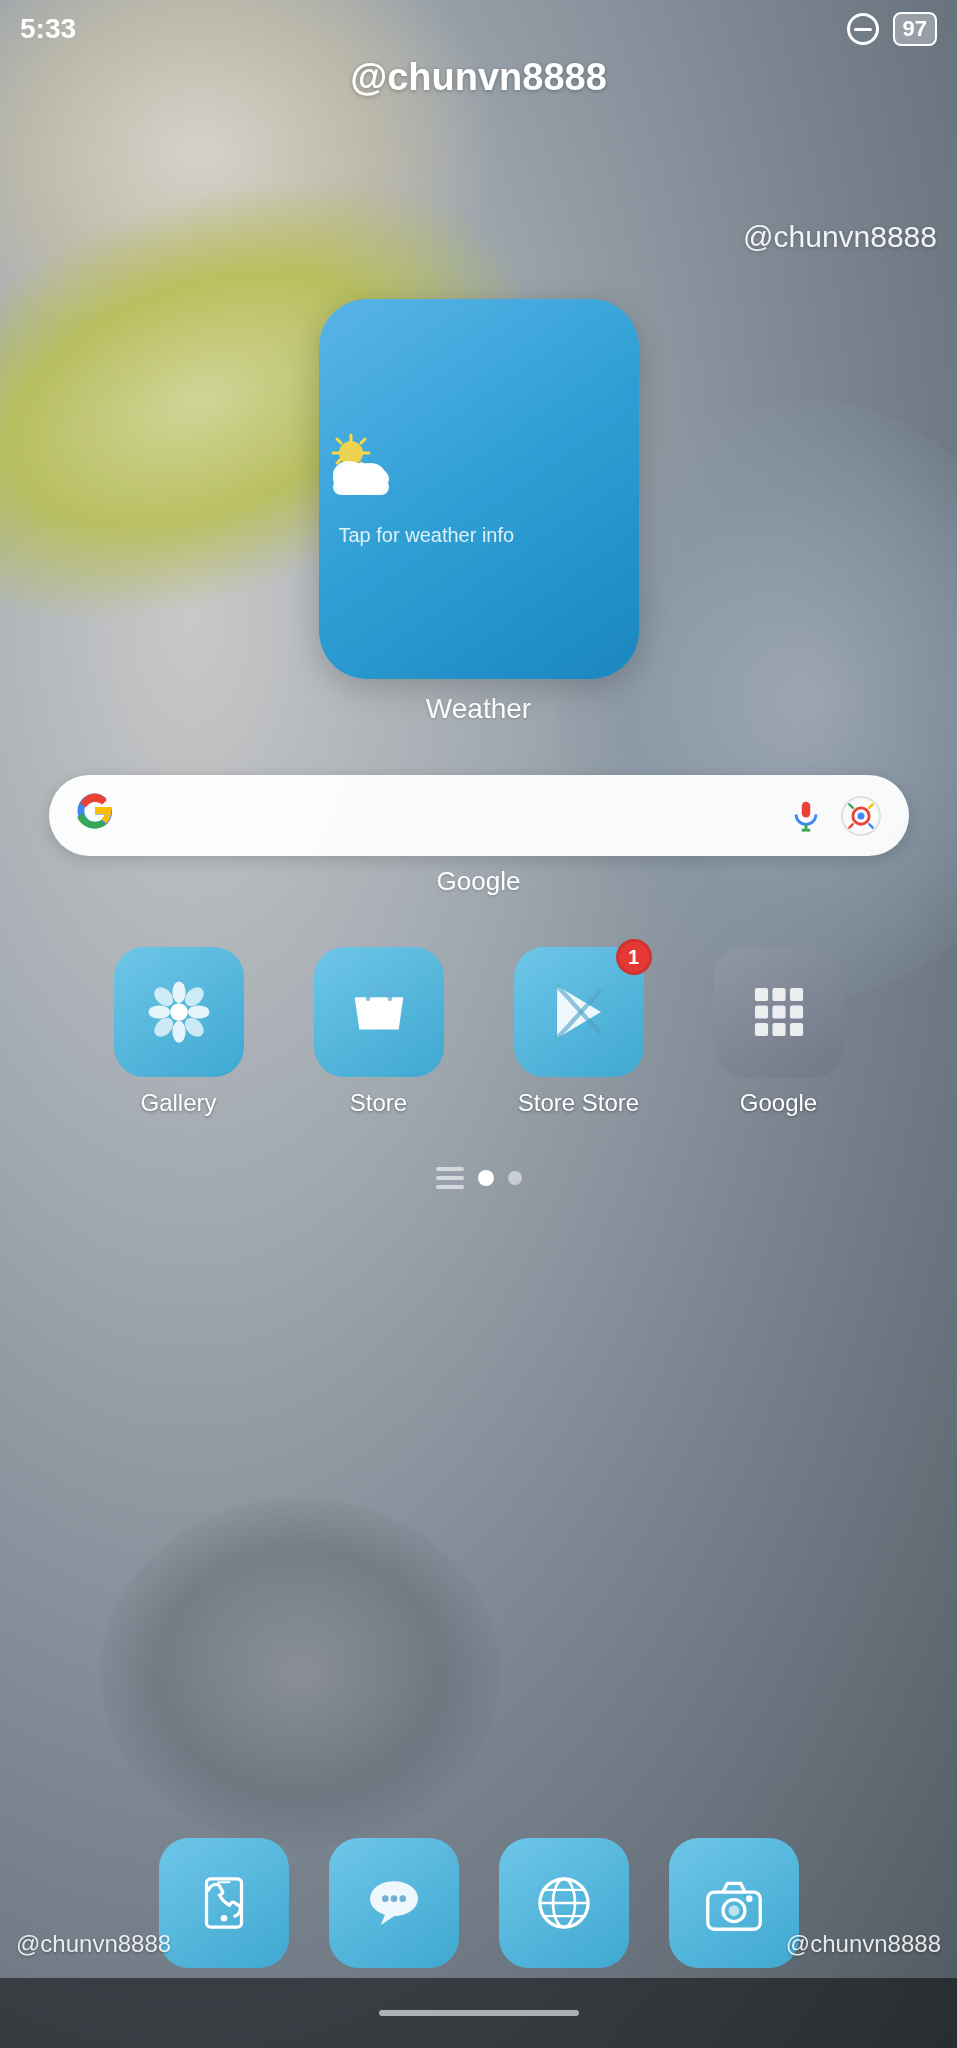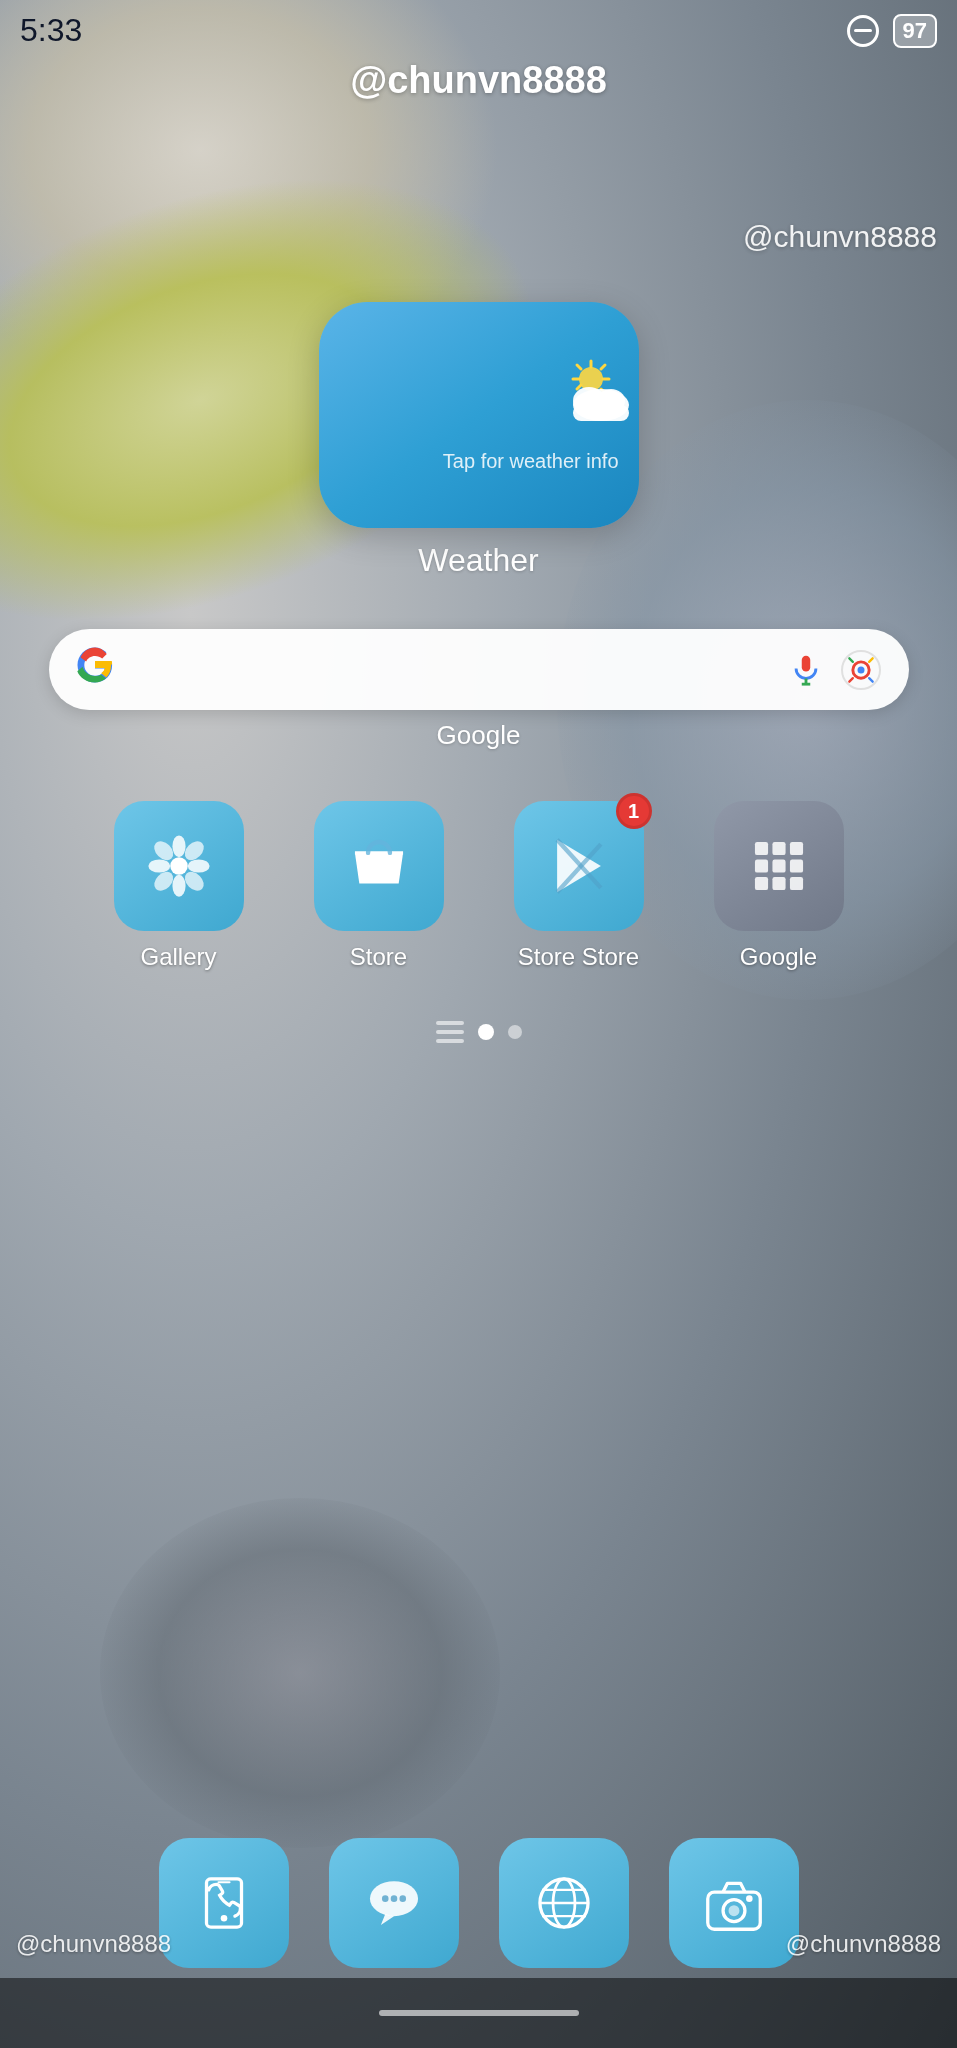--- a/index.html
+++ b/index.html
@@ -79,23 +79,23 @@
       align-items: center;
       padding: 12px 20px 6px;
       color: white;
       font-size: 28px;
       font-weight: 600;
       position: relative;
       z-index: 10;
     }
 
     #status-bar .time {
-      font-size: 32px;
-      font-weight: 400;
-      color: #0f172a;
+      font-size: 28px;
+      font-weight: 700;
+      color: #ffffff;
     }
 
     #status-bar .status-icons {
       display: flex;
       align-items: center;
       gap: 14px;
     }
 
     .no-entry-icon {
       width: 32px;
@@ -157,26 +157,26 @@
       display: flex;
       flex-direction: column;
       align-items: center;
       padding: 0 30px;
       position: relative;
     }
 
     
     #weather-widget {
       width: 320px;
-      height: 226px;
+      height: 380px;
       background: linear-gradient(145deg, #5ab4e8 0%, #2e9fd4 50%, #1a86bf 100%);
       border-radius: 48px;
       display: flex;
       flex-direction: column;
-      align-items: flex-end;
+      align-items: flex-start;
       justify-content: center;
       margin-top: 200px;
       box-shadow: 0 8px 32px rgba(0,0,0,0.2);
       position: relative;
       z-index: 5;
       cursor: pointer;
     }
 
     .weather-icon-container {
       font-size: 64px;
@@ -186,21 +186,21 @@
 
     .weather-tap-text {
       color: rgba(255,255,255,0.85);
       font-size: 20px;
       text-align: center;
       padding: 0 20px;
     }
 
     .weather-label {
       color: white;
-      font-size: 32px;
+      font-size: 28px;
       font-weight: 500;
       margin-top: 14px;
       text-shadow: 0 1px 3px rgba(0,0,0,0.2);
     }
 
     
     #google-search {
       width: 860px;
       background: rgba(255,255,255,0.95);
       border-radius: 50px;

